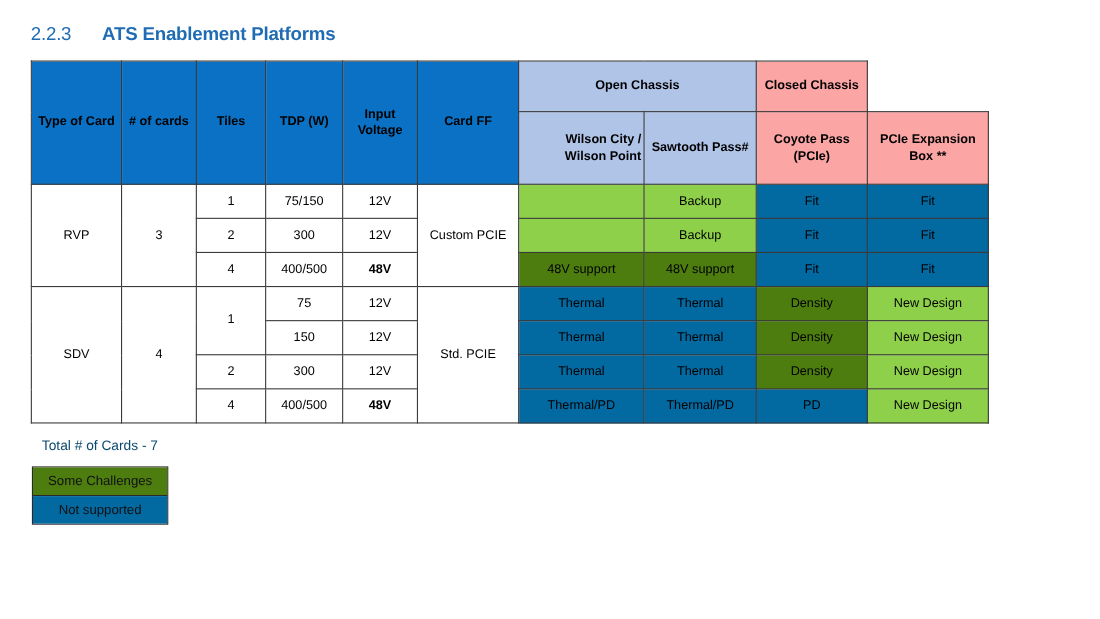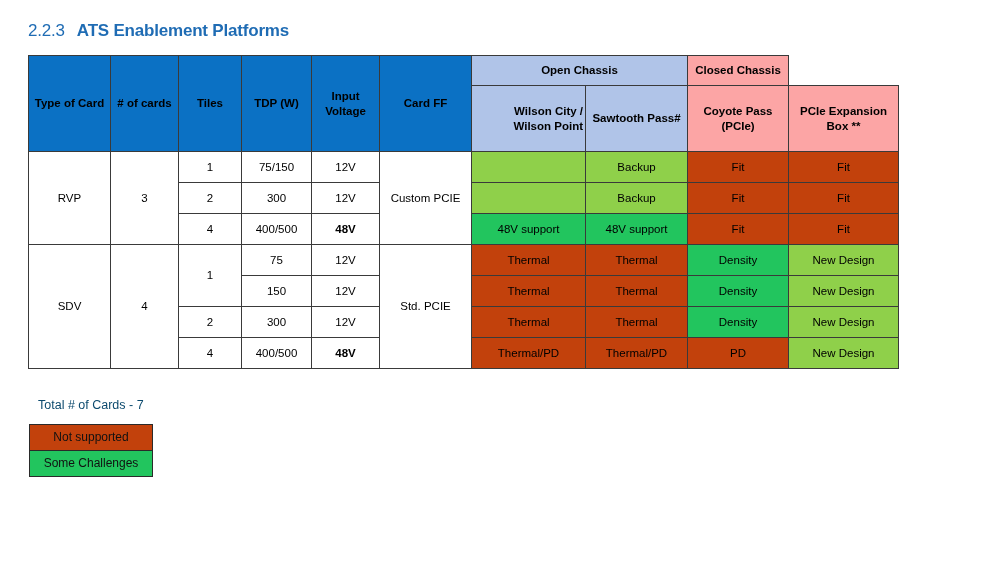--- a/index.html
+++ b/index.html
@@ -27,21 +27,21 @@
   #title-number {
     font-size: 17px;
     font-weight: normal;
     color: #1f6cb4;
     letter-spacing: -0.2px;
   }
   #title-text {
     font-size: 17px;
     font-weight: bold;
     color: #1f6cb4;
-    margin-left: 12px;
+    margin-left: 28px;
     letter-spacing: -0.2px;
   }
 
   
   #platform-table {
     position: absolute;
     left: 28px;
     top: 55px;
     border-collapse: collapse;
     table-layout: fixed;
@@ -90,22 +90,22 @@
     font-weight: bold;
     font-size: 11.5px;
   }
   .hdr-blank {
     background: #ffffff;
     border: none !important;
   }
 
   
   .fill-green  { background: #8fd04a; }
-  .fill-salmon { background: #c2410c; }
-  .fill-yellow { background: #22c55e; }
+  .fill-salmon { background: #0369a1; }
+  .fill-yellow { background: #4d7c0f; }
 
   .txt-red   { color: #e8251b; }
   .txt-black { color: #000000; }
 
   .row-h { height: 31px; }
 
   
   .thin-top { border-top: 1px solid #8a8a8a !important; }
 
   
@@ -158,21 +158,21 @@
       <col class="col-pcie">
   </colgroup>
   <thead>
     <tr>
       <th class="hdr-blue" rowspan="2">Type of Card</th>
       <th class="hdr-blue" rowspan="2"># of cards</th>
       <th class="hdr-blue" rowspan="2">Tiles</th>
       <th class="hdr-blue" rowspan="2">TDP (W)</th>
       <th class="hdr-blue" rowspan="2">Input Voltage</th>
       <th class="hdr-blue" rowspan="2">Card FF</th>
-      <th class="hdr-lblue" colspan="2" style="height:30px;">Open Chassis</th>
+      <th class="hdr-lblue" colspan="2" style="height:46px;">Open Chassis</th>
       <th class="hdr-tan">Closed Chassis</th>
       <th class="hdr-blank"></th>
     </tr>
     <tr>
       <th class="hdr-lblue" style="height:66px;text-align:right;">Wilson City / Wilson Point</th>
       <th class="hdr-lblue">Sawtooth Pass#</th>
       <th class="hdr-tan">Coyote Pass (PCIe)</th>
       <th class="hdr-tan">PCIe Expansion Box **</th>
     </tr>
   </thead>
@@ -244,15 +244,15 @@
         <td class="fill-salmon txt-red">Thermal/PD</td>
         <td class="fill-salmon txt-red">PD</td>
         <td class="fill-green txt-black">New Design</td>
       </tr>
     </tbody>
 </table>
 
 <div id="total-cards-label">Total # of Cards - 7</div>
 
 <div id="legend-box">
+    <div class="legend-row fill-yellow">Some Challenges</div>
     <div class="legend-row fill-salmon">Not supported</div>
-    <div class="legend-row fill-yellow">Some Challenges</div>
   </div>
 
 </body></html>

